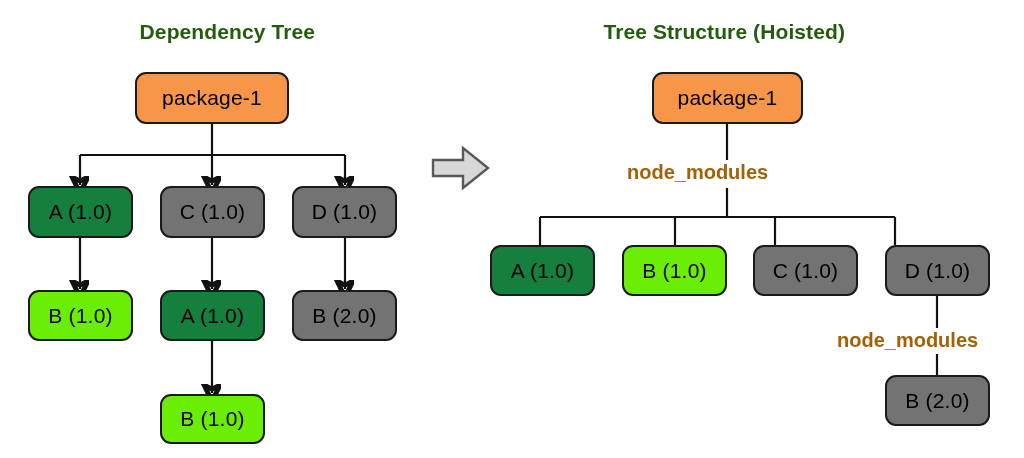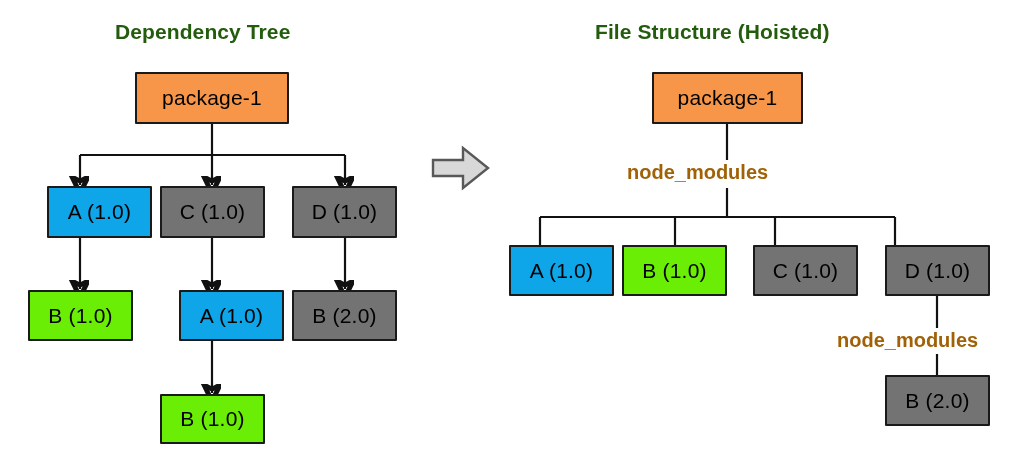--- a/index.html
+++ b/index.html
@@ -15,38 +15,38 @@
     font-family: "Liberation Sans", sans-serif;
     overflow: hidden;
   }
   .panel-title {
     position: absolute;
     color: #235C0C;
     font-size: 21px;
     font-weight: 700;
     letter-spacing: 0.1px;
     white-space: nowrap;
-    text-align: left;
+    text-align: right;
   }
   .node {
     position: absolute;
     box-sizing: border-box;
     border: 2.2px solid #1a1a1a;
-    border-radius: 1px;
+    border-radius: 11px;
     background: #ffffff;
     display: flex;
     align-items: center;
     justify-content: center;
     font-size: 21px;
     color: #000000;
     white-space: nowrap;
     letter-spacing: 0.2px;
   }
   .node.orange { background: #F79649; }
-  .node.purple { background: #0ea5e9; margin-left: 19px; }
+  .node.purple { background: #15803d; }
   .node.green  { background: #6AEE06; text-align: right; }
   .node.plain  { background: #737373; }
 
   .dir-label {
     position: absolute;
     color: #a16207;
     font-size: 20px;
     font-weight: 700;
     white-space: nowrap;
     text-align: left;
@@ -122,21 +122,21 @@
   <div class="node plain" style="left:292px; top:290px; width:105px; height:51px;">B (2.0)</div>
 
   <div class="node green" style="left:160px; top:394px; width:105px; height:50px;">B (1.0)</div>
 
   <div class="big-arrow">
     <svg viewBox="0 0 62 52" width="62" height="52">
       <path d="M3,18 L33,18 L33,6 L58,26 L33,46 L33,34 L3,34 Z" fill="#D8D8D8" stroke="#585858" stroke-width="2.4" stroke-linejoin="miter"></path>
     </svg>
   </div>
 
-  <div class="panel-title" style="left:595px; top:20px; width:250px;">File Structure (Hoisted)</div>
+  <div class="panel-title" style="left:595px; top:20px; width:250px;">Tree Structure (Hoisted)</div>
 
   <div class="node orange" style="left:652px; top:72px; width:151px; height:52px;">package-1</div>
 
   <div class="dir-label" style="left:627px; top:161px; width:200px;">node_modules</div>
 
   <div class="node purple" style="left:490px; top:245px; width:105px; height:51px;">A (1.0)</div>
   <div class="node green" style="left:622px; top:245px; width:105px; height:51px;">B (1.0)</div>
   <div class="node plain" style="left:753px; top:245px; width:105px; height:51px;">C (1.0)</div>
   <div class="node plain" style="left:885px; top:245px; width:105px; height:51px;">D (1.0)</div>
 

